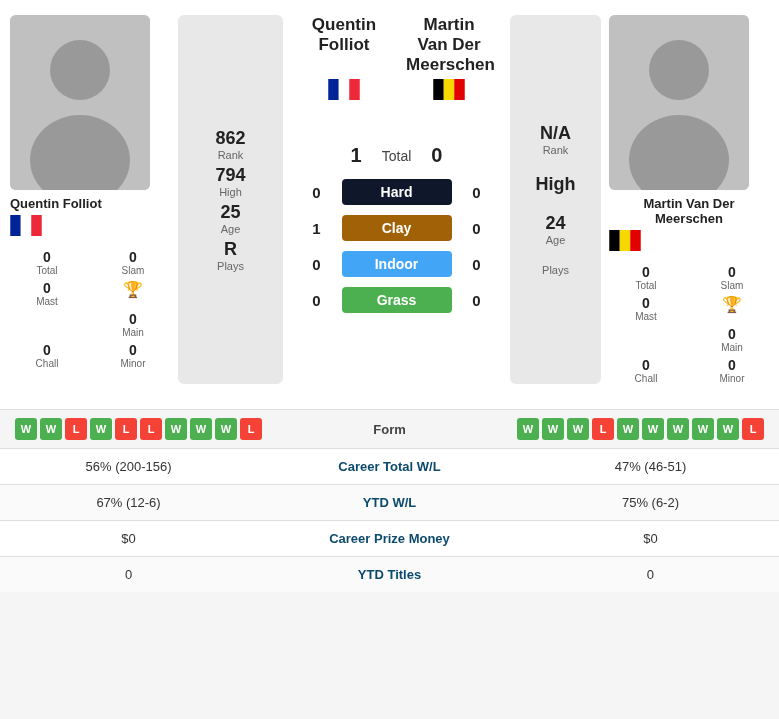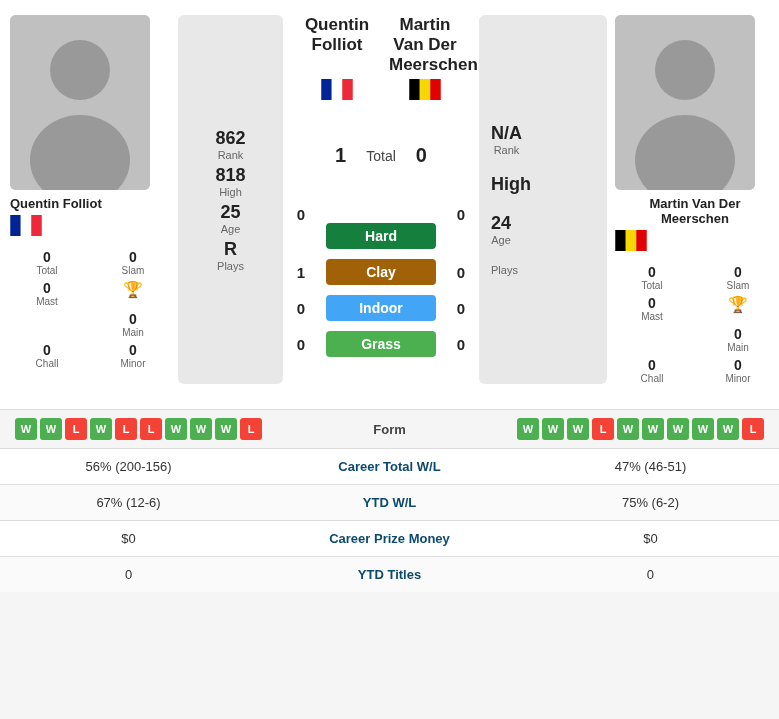--- a/index.html
+++ b/index.html
@@ -171,35 +171,35 @@
     .surface-badge {
       border-radius: 4px;
       padding: 5px 20px;
       color: #fff;
       font-size: 14px;
       font-weight: bold;
       width: 110px;
       text-align: center;
     }
 
-    .surface-badge.hard { background: #15803d; margin-top: 44px; }
+    .surface-badge.hard { background: #0f172a; }
     .surface-badge.clay { background: #a16207; }
     .surface-badge.indoor { background: #42a5f5; }
     .surface-badge.grass { background: #4caf50; }
 
     
     .right-stats {
       background: #e8e8e8;
       border-radius: 6px;
       padding: 10px 12px;
       display: flex;
       flex-direction: column;
-      align-items: flex-start;
+      align-items: center;
       gap: 18px;
-      width: 128px;
+      width: 91px;
       flex-shrink: 0;
       justify-content: center;
     }
 
     
     .bottom-section {
       margin-top: 10px;
     }
 
     .form-row {
@@ -339,21 +339,21 @@
         </div>
       </div>
     </div>
 
     <div class="center-stats">
       <div class="center-stat">
         <div class="center-stat-value">862</div>
         <div class="center-stat-label">Rank</div>
       </div>
       <div class="center-stat">
-        <div class="center-stat-value">818</div>
+        <div class="center-stat-value">794</div>
         <div class="center-stat-label">High</div>
       </div>
       <div class="center-stat">
         <div class="center-stat-value">25</div>
         <div class="center-stat-label">Age</div>
       </div>
       <div class="center-stat">
         <div class="center-stat-value">R</div>
         <div class="center-stat-label">Plays</div>
       </div>

